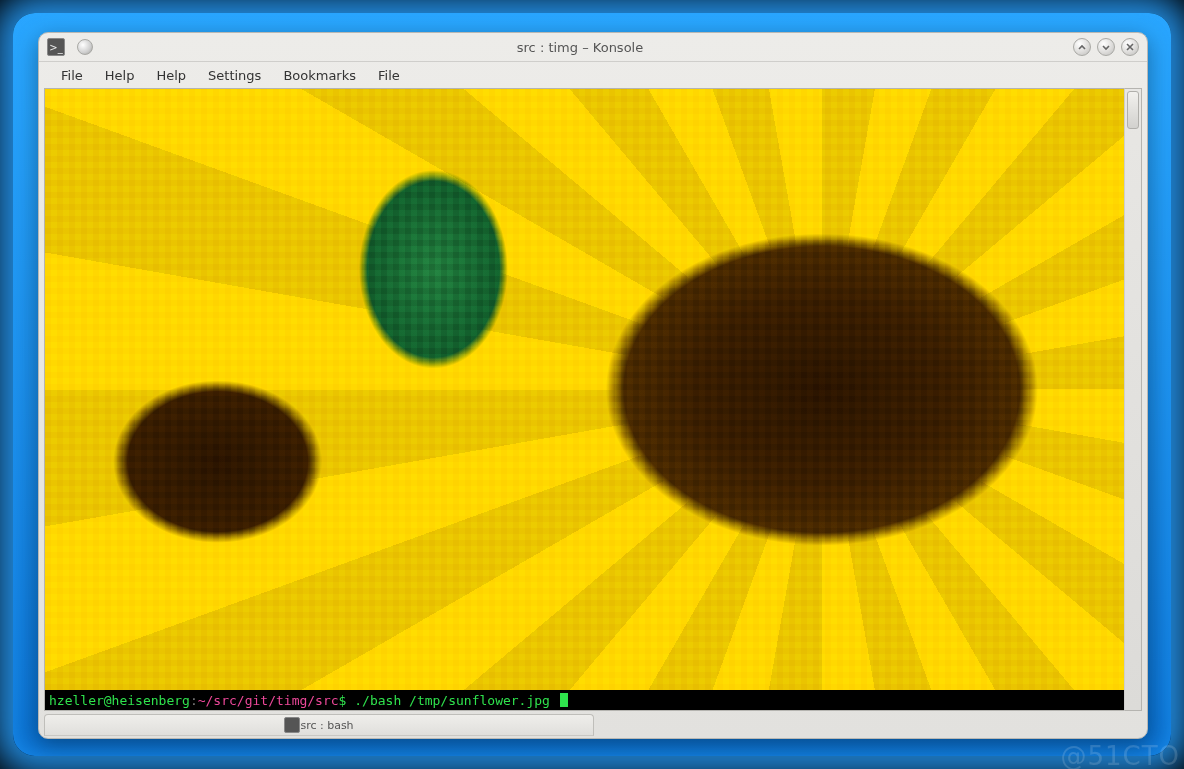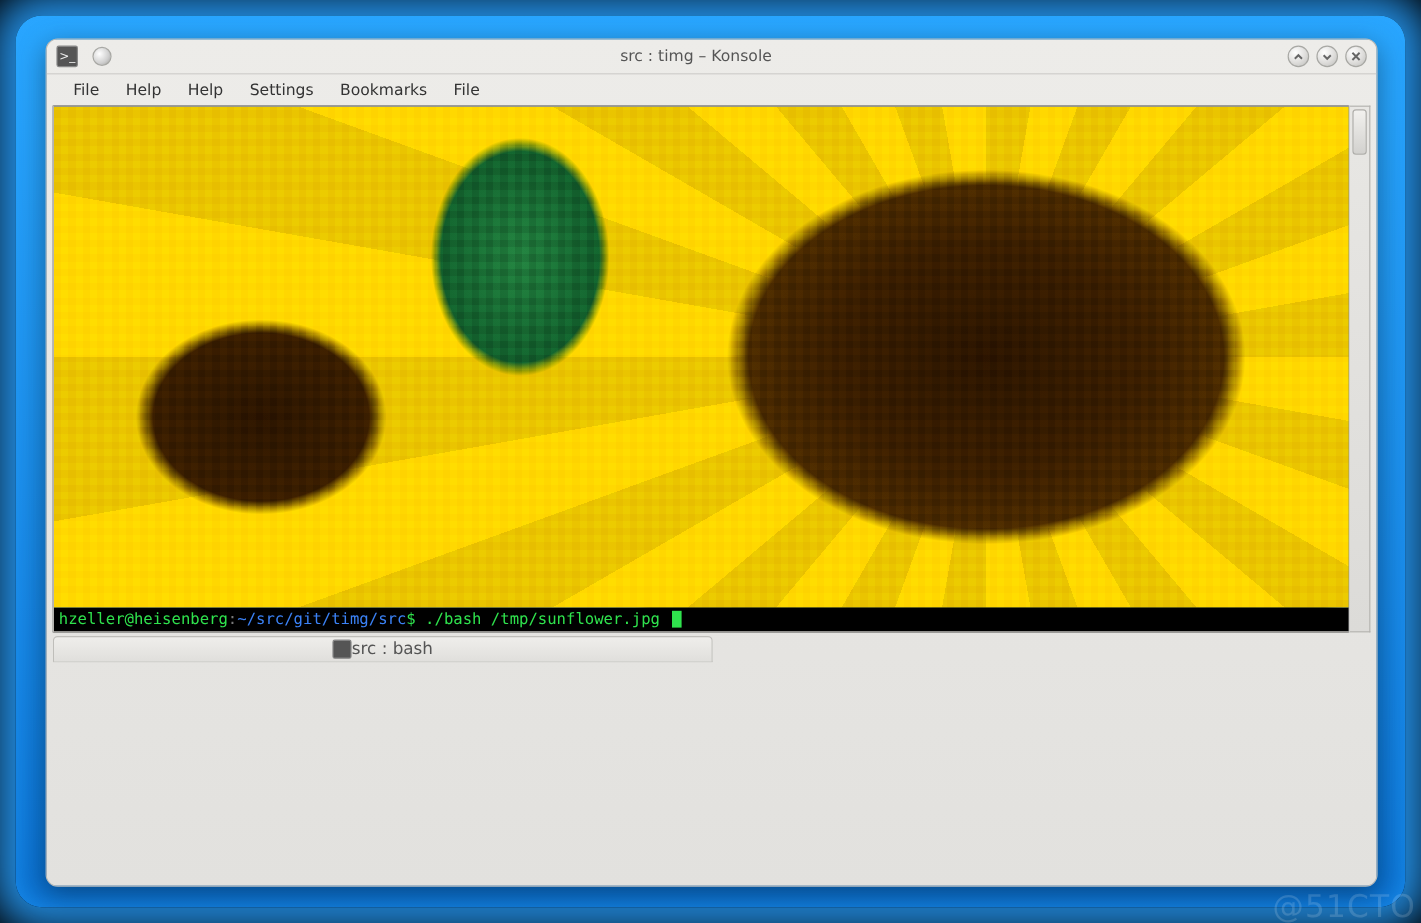--- a/index.html
+++ b/index.html
@@ -14,21 +14,21 @@
         display:flex;align-items:center;justify-content:center;color:#eee;font-size:10px}
   .pin{width:14px;height:14px;border-radius:50%;background:radial-gradient(circle at 35% 35%,#fff,#cfcfcf 60%,#9a9a98);
        border:1px solid #a8a8a4;margin-left:4px}
   .titlebar .title{flex:1;text-align:center;font-weight:500;color:#555;font-size:13px}
   .wbtn{width:16px;height:16px;border-radius:50%;margin-left:6px;
         background:radial-gradient(circle at 35% 30%,#fff,#dedddb 55%,#bdbdba);border:1px solid #a8a8a4;
         display:flex;align-items:center;justify-content:center}
   .wbtn svg{width:10px;height:10px;stroke:#666;stroke-width:1.6;fill:none}
   .menubar{height:26px;display:flex;align-items:center;padding:0 12px;gap:2px}
   .menubar .mi{padding:4px 10px;border-radius:3px;color:#333;cursor:default}
-  .term-wrap{position:relative;margin:0 5px 0 5px;height:439px;display:flex}
+  .term-wrap{position:relative;margin:0 5px 0 5px;height:623px;display:flex}
   .term{flex:1;background:#000;position:relative;overflow:hidden;border:1px solid #b5b4b0;border-right:none}
   .scrollbar{width:16px;background:linear-gradient(180deg,#e8e7e4,#dcdbd8);border:1px solid #b5b4b0;border-left:1px solid #cfcecb;position:relative}
   .thumb{position:absolute;left:2px;right:2px;top:2px;height:36px;border-radius:3px;
          background:linear-gradient(180deg,#f2f1ee,#d2d1ce);border:1px solid #b0afab}
   
   .image{position:absolute;inset:0;bottom:20px;image-rendering:pixelated;
     background:
       radial-gradient(ellipse 360px 260px at 72% 50%, #2e1a08 0%, #3b2308 35%, #4a2f0a 55%, transparent 60%),
       radial-gradient(ellipse 180px 140px at 16% 62%, #2e1a08 0%, #3b2308 50%, transparent 58%),
       radial-gradient(ellipse 120px 160px at 36% 30%, #2e7a45 0%, #1e5e34 55%, transparent 62%),
@@ -37,26 +37,26 @@
       repeating-conic-gradient(from 40deg at 16% 62%, #f0d016 0deg 12deg, #d7ba0c 12deg 24deg),
       linear-gradient(180deg,#bcdfee 0%, #96c8dc 20%, #7db8cf 40%, #6ba6bd 100%);
     filter:contrast(1.05) saturate(1.15);
   }
   .image::after{content:"";position:absolute;inset:0;
     background:repeating-linear-gradient(0deg, rgba(0,0,0,.06) 0 6px, rgba(255,255,255,.04) 6px 12px),
                repeating-linear-gradient(90deg, rgba(0,0,0,.07) 0 6px, rgba(255,255,255,.04) 6px 12px);
     mix-blend-mode:overlay}
   .prompt{position:absolute;left:4px;right:0;bottom:2px;height:16px;font-family:"DejaVu Sans Mono",monospace;
           font-size:13px;white-space:pre;display:flex;align-items:center}
-  .p-green{color:#2fe24d}.p-teal{color:#3b82f6}.p-dim{color:#7a7a7a}
+  .p-green{color:#2fe24d}.p-teal{color:#ec4899}.p-dim{color:#7a7a7a}
   .cursor{display:inline-block;width:8px;height:14px;background:#2fe24d;margin-left:2px}
   .tabbar{height:22px;margin:3px 5px 0 5px;display:flex}
   .tab{width:548px;display:flex;align-items:center;justify-content:center;gap:0;
        background:linear-gradient(180deg,#efeeeb,#e0dfdc);border:1px solid #bfbeba;border-bottom:1px solid #c9c8c4;
-       border-radius:4px 4px 0 0;font-size:14px;color:#555}
+       border-radius:4px 4px 0 0;font-size:11px;color:#555}
   .tab .ticon{width:14px;height:14px;background:#555;border:1px solid #888;border-radius:2px}
   .watermark{position:absolute;right:4px;bottom:-2px;color:rgba(255,255,255,.15);font-size:26px;letter-spacing:1px;pointer-events:none}
 </style>
 </head>
 <body>
 
 <div class="glow"></div>
 
 <div class="window">
 

